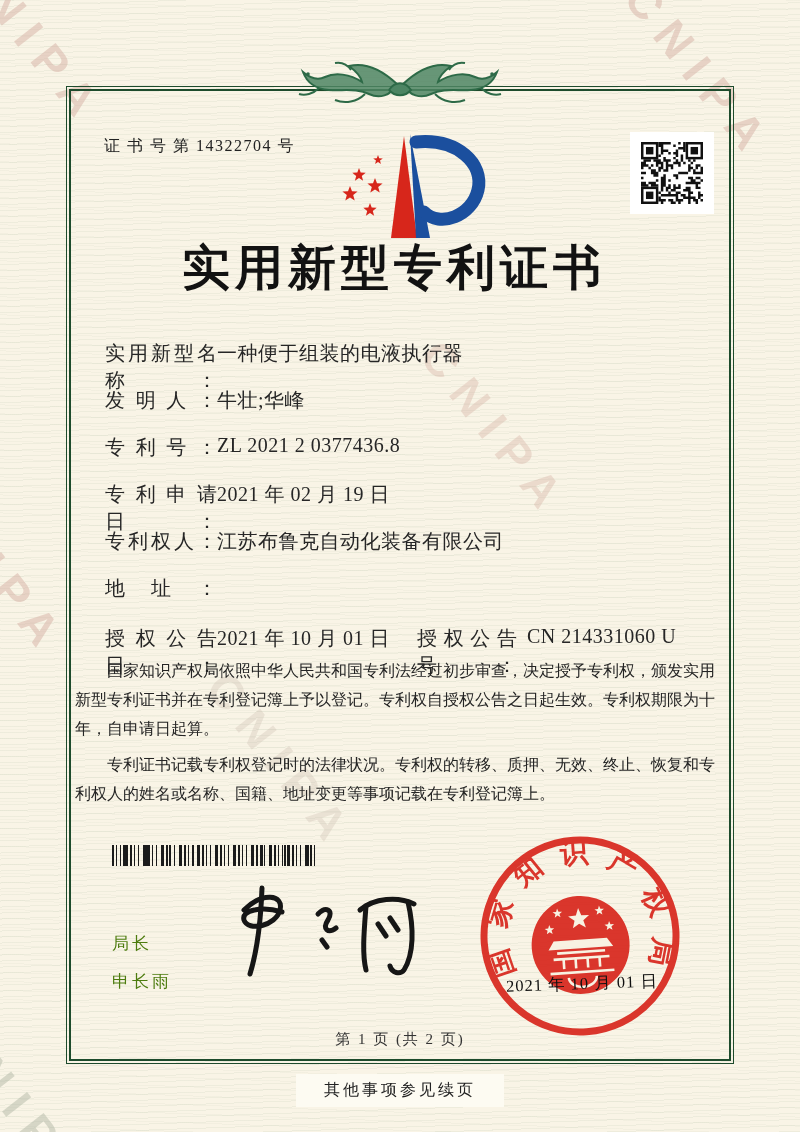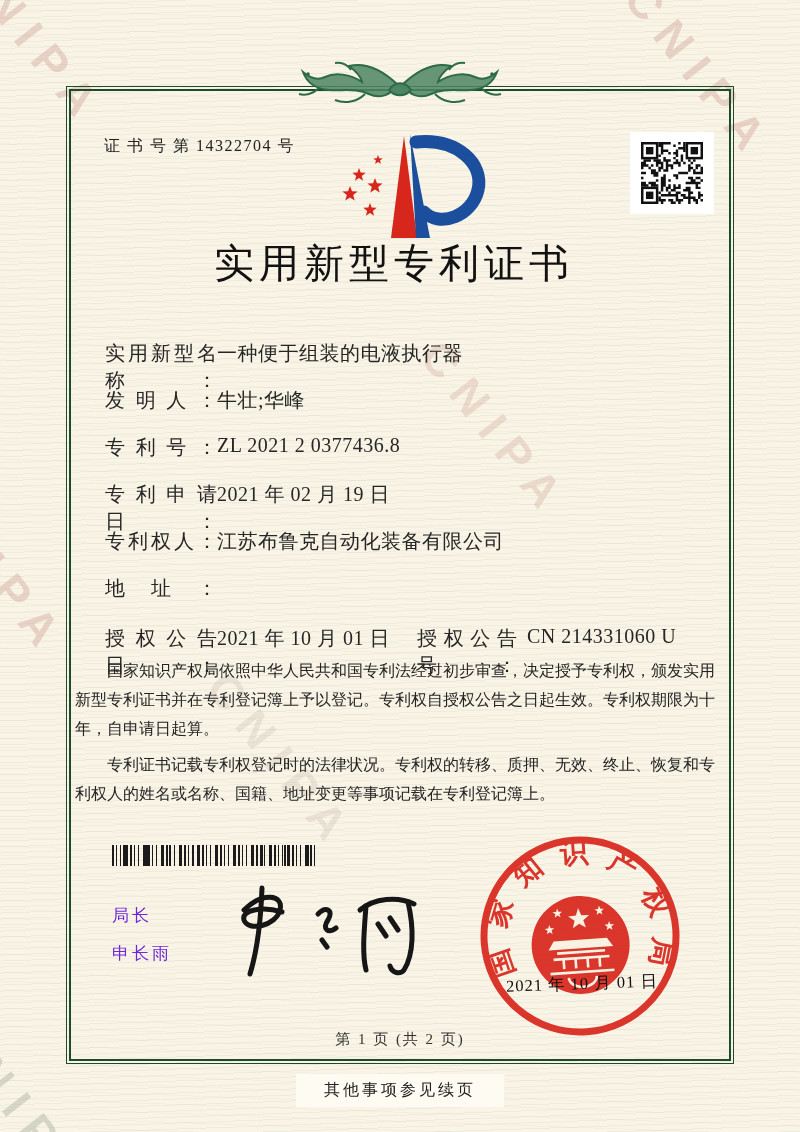--- a/index.html
+++ b/index.html
@@ -32,21 +32,21 @@
   .frame::before{
     content:"";position:absolute;inset:2px;border:2.5px solid #1d4b2c;pointer-events:none;
   }
   .ornament{position:absolute;left:285px;top:50px;width:230px;height:68px;z-index:2;}
 
   .cert-no{position:absolute;left:104px;top:136px;z-index:2;font-size:16px;letter-spacing:1.5px;color:#222;}
   .qr{position:absolute;left:630px;top:132px;width:84px;height:82px;background:#fff;z-index:2;
       display:flex;align-items:center;justify-content:center;}
   .logo{position:absolute;left:338px;top:120px;width:150px;height:122px;z-index:2;}
   .title{position:absolute;left:0;right:12px;top:236px;z-index:2;text-align:center;
-         font-size:40px;font-weight:400;letter-spacing:5px;color:#121212;}
+         font-size:48px;font-weight:700;letter-spacing:5px;color:#121212;}
 
   .fields{position:absolute;left:105px;top:340px;width:545px;z-index:2;font-size:20px;color:#262626;}
   .frow{display:flex;align-items:flex-start;height:22px;margin-bottom:25px;position:relative;}
   .flabel{width:112px;flex:none;text-align:justify;text-align-last:justify;}
   .fvalue{margin-left:0;letter-spacing:0.5px;white-space:nowrap;}
   .frow.addr{height:auto;min-height:44px;margin-bottom:6px;}
   .frow.addr .fvalue{white-space:normal;width:438px;line-height:23px;}
   .pair2{position:absolute;left:312px;top:0;display:flex;}
   .pair2 .flabel{width:100px;}
   .pair2 .fvalue{margin-left:10px;}
@@ -55,21 +55,21 @@
   .paras p{margin:0 0 7px;text-indent:2em;text-align:justify;line-height:29px;font-size:16px;color:#242424;}
 
   .barcode{
     position:absolute;left:112px;top:845px;width:206px;height:21px;z-index:2;
     background-image:
       repeating-linear-gradient(90deg, transparent 0 11px, #1b1b1b 11px 13px, transparent 13px 23px),
       repeating-linear-gradient(90deg, #1b1b1b 0 2px, transparent 2px 4px, #1b1b1b 4px 5px, transparent 5px 8px,
         #1b1b1b 8px 9px, transparent 9px 13px, #1b1b1b 13px 16px, transparent 16px 18px);
   }
 
-  .signer{position:absolute;left:112px;top:904px;z-index:2;font-size:17px;color:#6d28d9;letter-spacing:3px;}
+  .signer{position:absolute;left:112px;top:932px;z-index:2;font-size:17px;color:#4d7c0f;letter-spacing:3px;}
   .signer .name{margin-top:15px;}
   .script{position:absolute;left:222px;top:876px;width:215px;height:110px;z-index:2;}
 
   .seal{position:absolute;left:477px;top:833px;width:206px;height:206px;z-index:2;transform:rotate(-4deg);opacity:0.93;}
   .seal-date{position:absolute;left:487px;top:973px;width:190px;z-index:3;text-align:center;
              font-size:16.5px;color:#101010;letter-spacing:1px;transform:rotate(-2deg);}
 
   .page-no{position:absolute;left:0;right:0;top:1030px;z-index:2;text-align:center;
            font-size:15px;letter-spacing:2px;color:#333;}
   .note{position:absolute;left:50%;top:1074px;transform:translateX(-50%);z-index:2;

